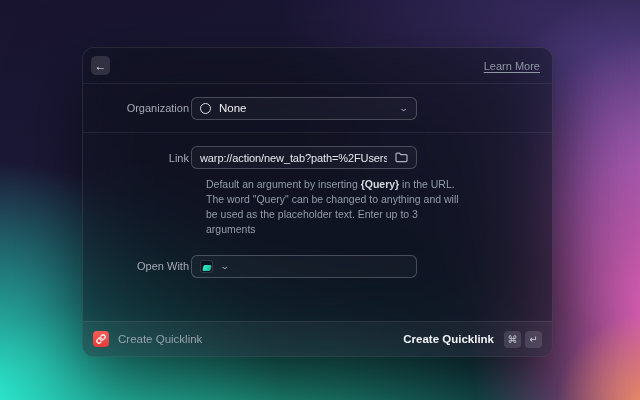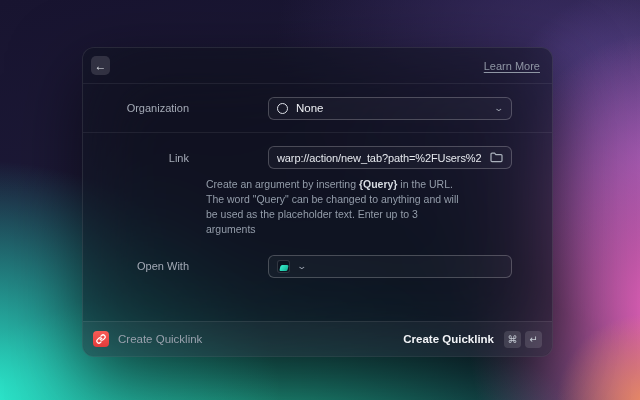--- a/index.html
+++ b/index.html
@@ -57,32 +57,32 @@
     height: 49px; flex: 0 0 49px;
     display: flex; align-items: center;
     border-bottom: 1px solid rgba(255,255,255,0.07);
   }
 
   .form-body { flex: 1 1 auto; padding-top: 13px; }
 
   .row { display: flex; align-items: center; }
   .row + .row { margin-top: 13px; }
   .row-label {
-    width: 106px; text-align: right; margin-right: 31px;
+    width: 106px; text-align: right; margin-right: 2px;
     font-size: 11px; color: #a4aab6; flex: 0 0 106px;
   }
   .control {
-    width: 244px; height: 23px;
+    width: 226px; height: 23px;
     border: 1px solid rgba(255,255,255,0.22);
     border-radius: 6px;
     background: rgba(255,255,255,0.03);
     display: flex; align-items: center;
     padding: 0 8px; gap: 8px;
     font-size: 11.5px; color: #eef0f4;
-    cursor: pointer; position: relative; margin-left: 48px;
+    cursor: pointer; position: relative;
   }
   .control.focused {
     border: 1px solid rgba(240,243,247,0.85);
     box-shadow: 0 0 0 0.5px rgba(240,243,247,0.6);
     background: rgba(255,255,255,0.05);
   }
   .control .value { flex: 1 1 auto; overflow: hidden; white-space: nowrap; }
   .chevron { color: #9aa1ad; font-size: 9px; flex: 0 0 auto; transform: scaleX(1.4); }
 
   .circle-icon {
@@ -169,21 +169,21 @@
       <div class="control">
         <span class="value link-value">warp://action/new_tab?path=%2FUsers%2Fjoetanr</span>
         <span class="folder-btn">
           <svg width="13" height="11" viewBox="0 0 13 11" fill="none" stroke="#aab1bc" stroke-width="1.2" stroke-linejoin="round">
             <path d="M1 2.2 a1 1 0 0 1 1-1 h2.6 l1.2 1.4 h5.2 a1 1 0 0 1 1 1 v5 a1 1 0 0 1 -1 1 h-9 a1 1 0 0 1 -1-1 z"></path>
           </svg>
         </span>
       </div>
     </div>
 
-    <div class="helper"><span>Create an argument by inserting </span><span class="hl">{Query}</span><span> in the URL. The word "Query" can be changed to anything and will be used as the placeholder text. Enter up to 3 arguments</span></div>
+    <div class="helper"><span>Default an argument by inserting </span><span class="hl">{Query}</span><span> in the URL. The word "Query" can be changed to anything and will be used as the placeholder text. Enter up to 3 arguments</span></div>
 
     <div class="row openwith-row">
       <div class="row-label">Open With</div>
       <div class="control">
         <span class="warp-icon"></span>
         <span class="chevron">⌄</span>
       </div>
     </div>
 
   </div>

